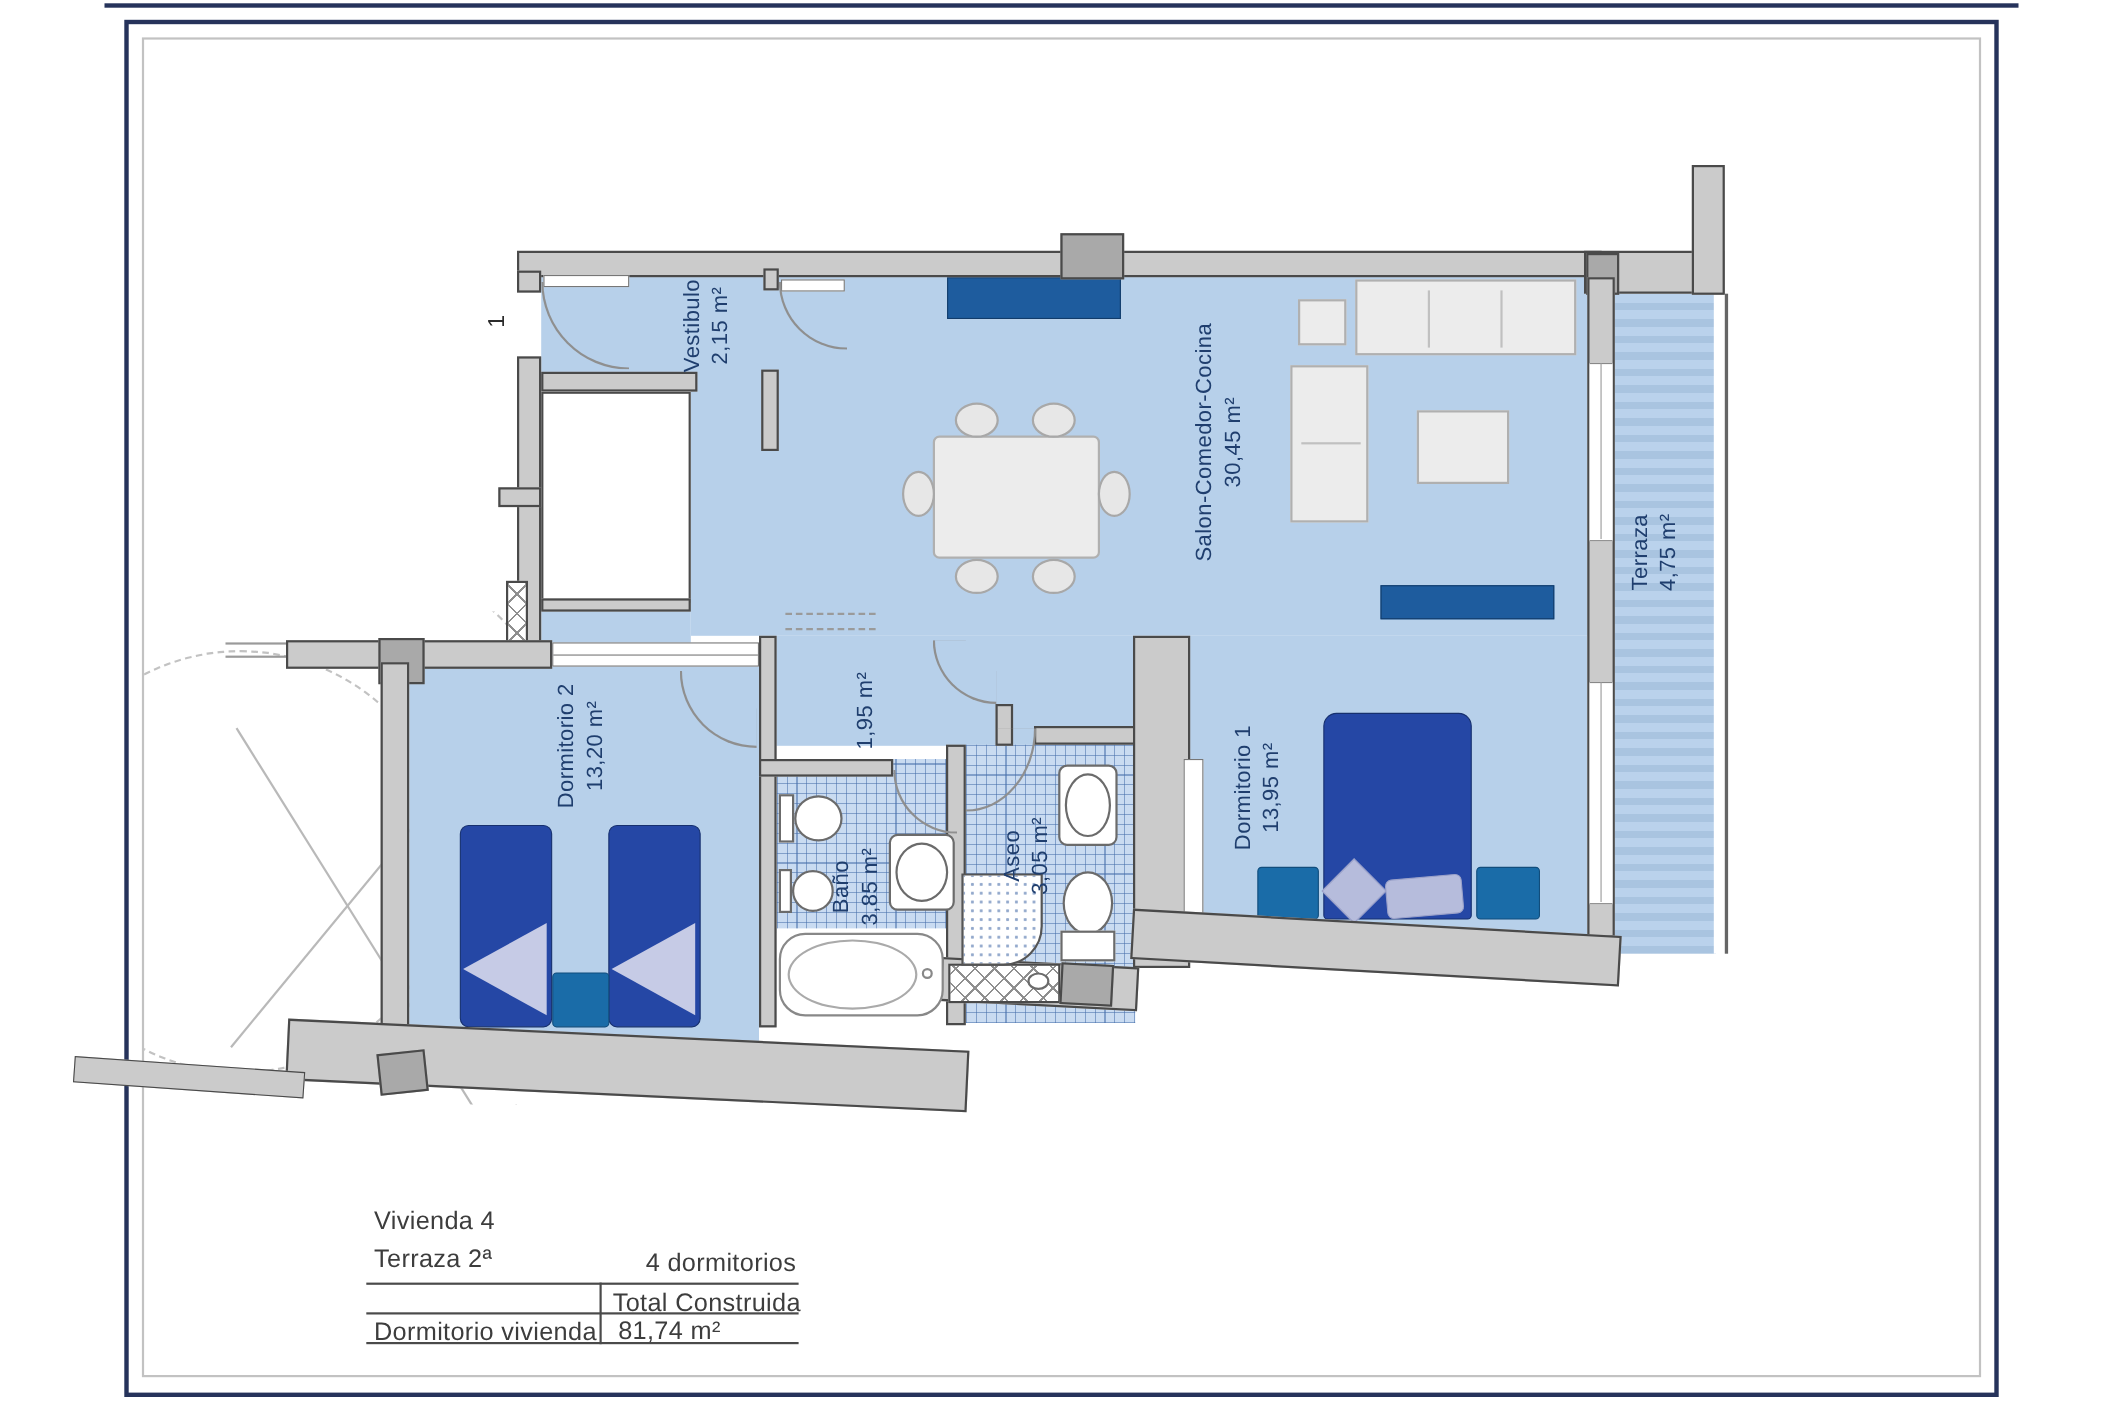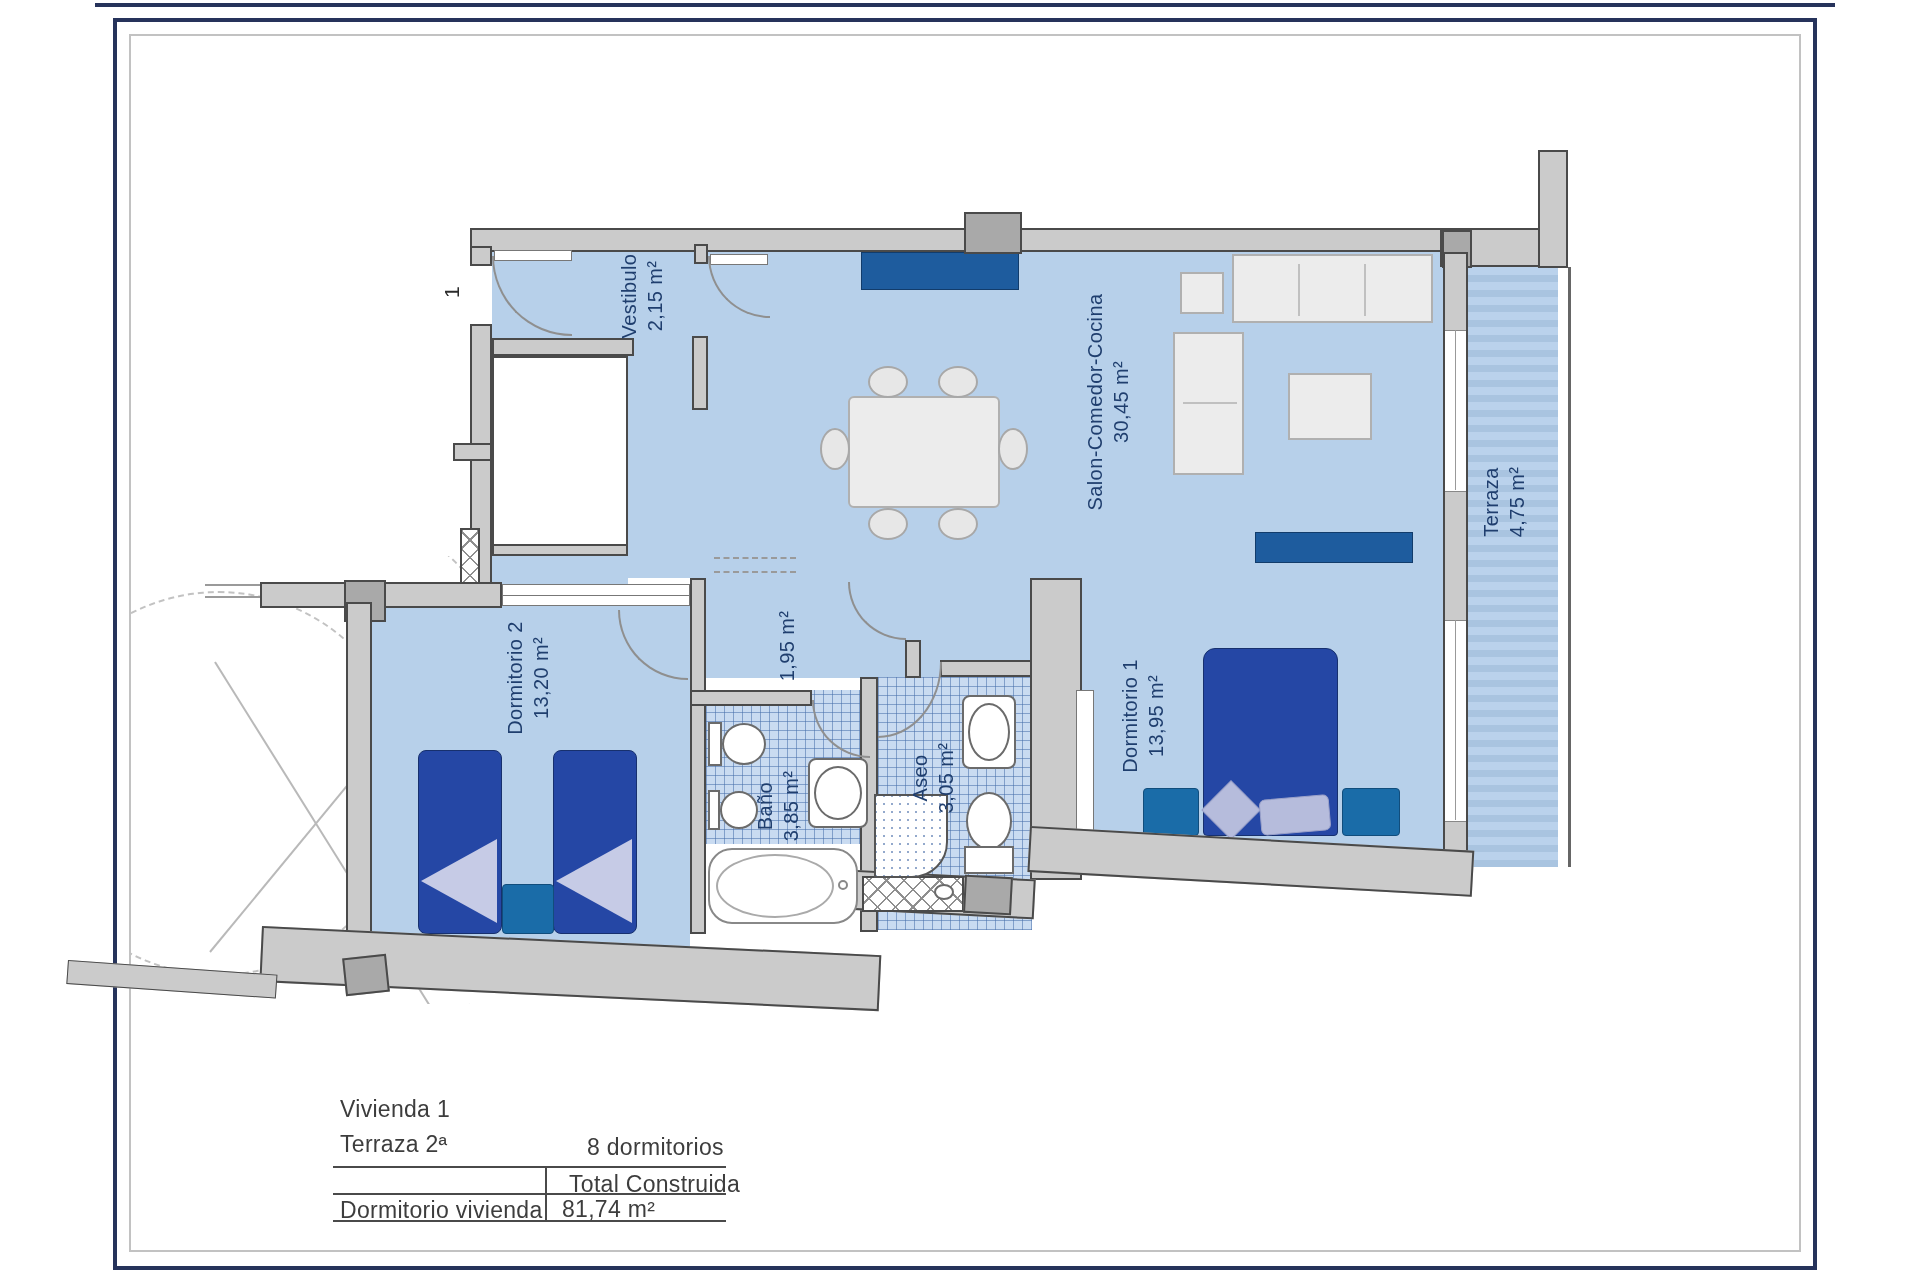--- a/index.html
+++ b/index.html
@@ -202,24 +202,24 @@
   </div>
   <div class="lbl" style="left:933px;top:778px;">
     <span>Aseo</span>
     <span class="l2">3,05 m²</span>
   </div>
   <div class="lbl" style="left:1143px;top:716px;">
     <span>Dormitorio 1</span>
     <span class="l2">13,95 m²</span>
   </div>
 
-  <div class="itxt" style="left:340px;top:1096px;">Vivienda 1</div>
+  <div class="itxt" style="left:340px;top:1096px;">Vivienda 4</div>
   <div class="itxt" style="left:340px;top:1131px;">Terraza 2ª</div>
-  <div class="itxt" style="left:587px;top:1134px;">8 dormitorios</div>
+  <div class="itxt" style="left:587px;top:1134px;">4 dormitorios</div>
   <div class="tline" style="left:333px;top:1166px;width:393px;height:2px;"></div>
-  <div class="itxt" style="left:557px;top:1171px;margin-left:12px;">Total Construida</div>
+  <div class="itxt" style="left:557px;top:1171px;">Total Construida</div>
   <div class="tline" style="left:333px;top:1193px;width:393px;height:2px;"></div>
   <div class="itxt" style="left:340px;top:1197px;">Dormitorio vivienda</div>
   <div class="itxt" style="left:562px;top:1196px;">81,74 m²</div>
   <div class="tline" style="left:333px;top:1220px;width:393px;height:2px;"></div>
   <div class="tline" style="left:545px;top:1166px;width:2px;height:56px;"></div>
 
 </div>
 
 </body></html>

